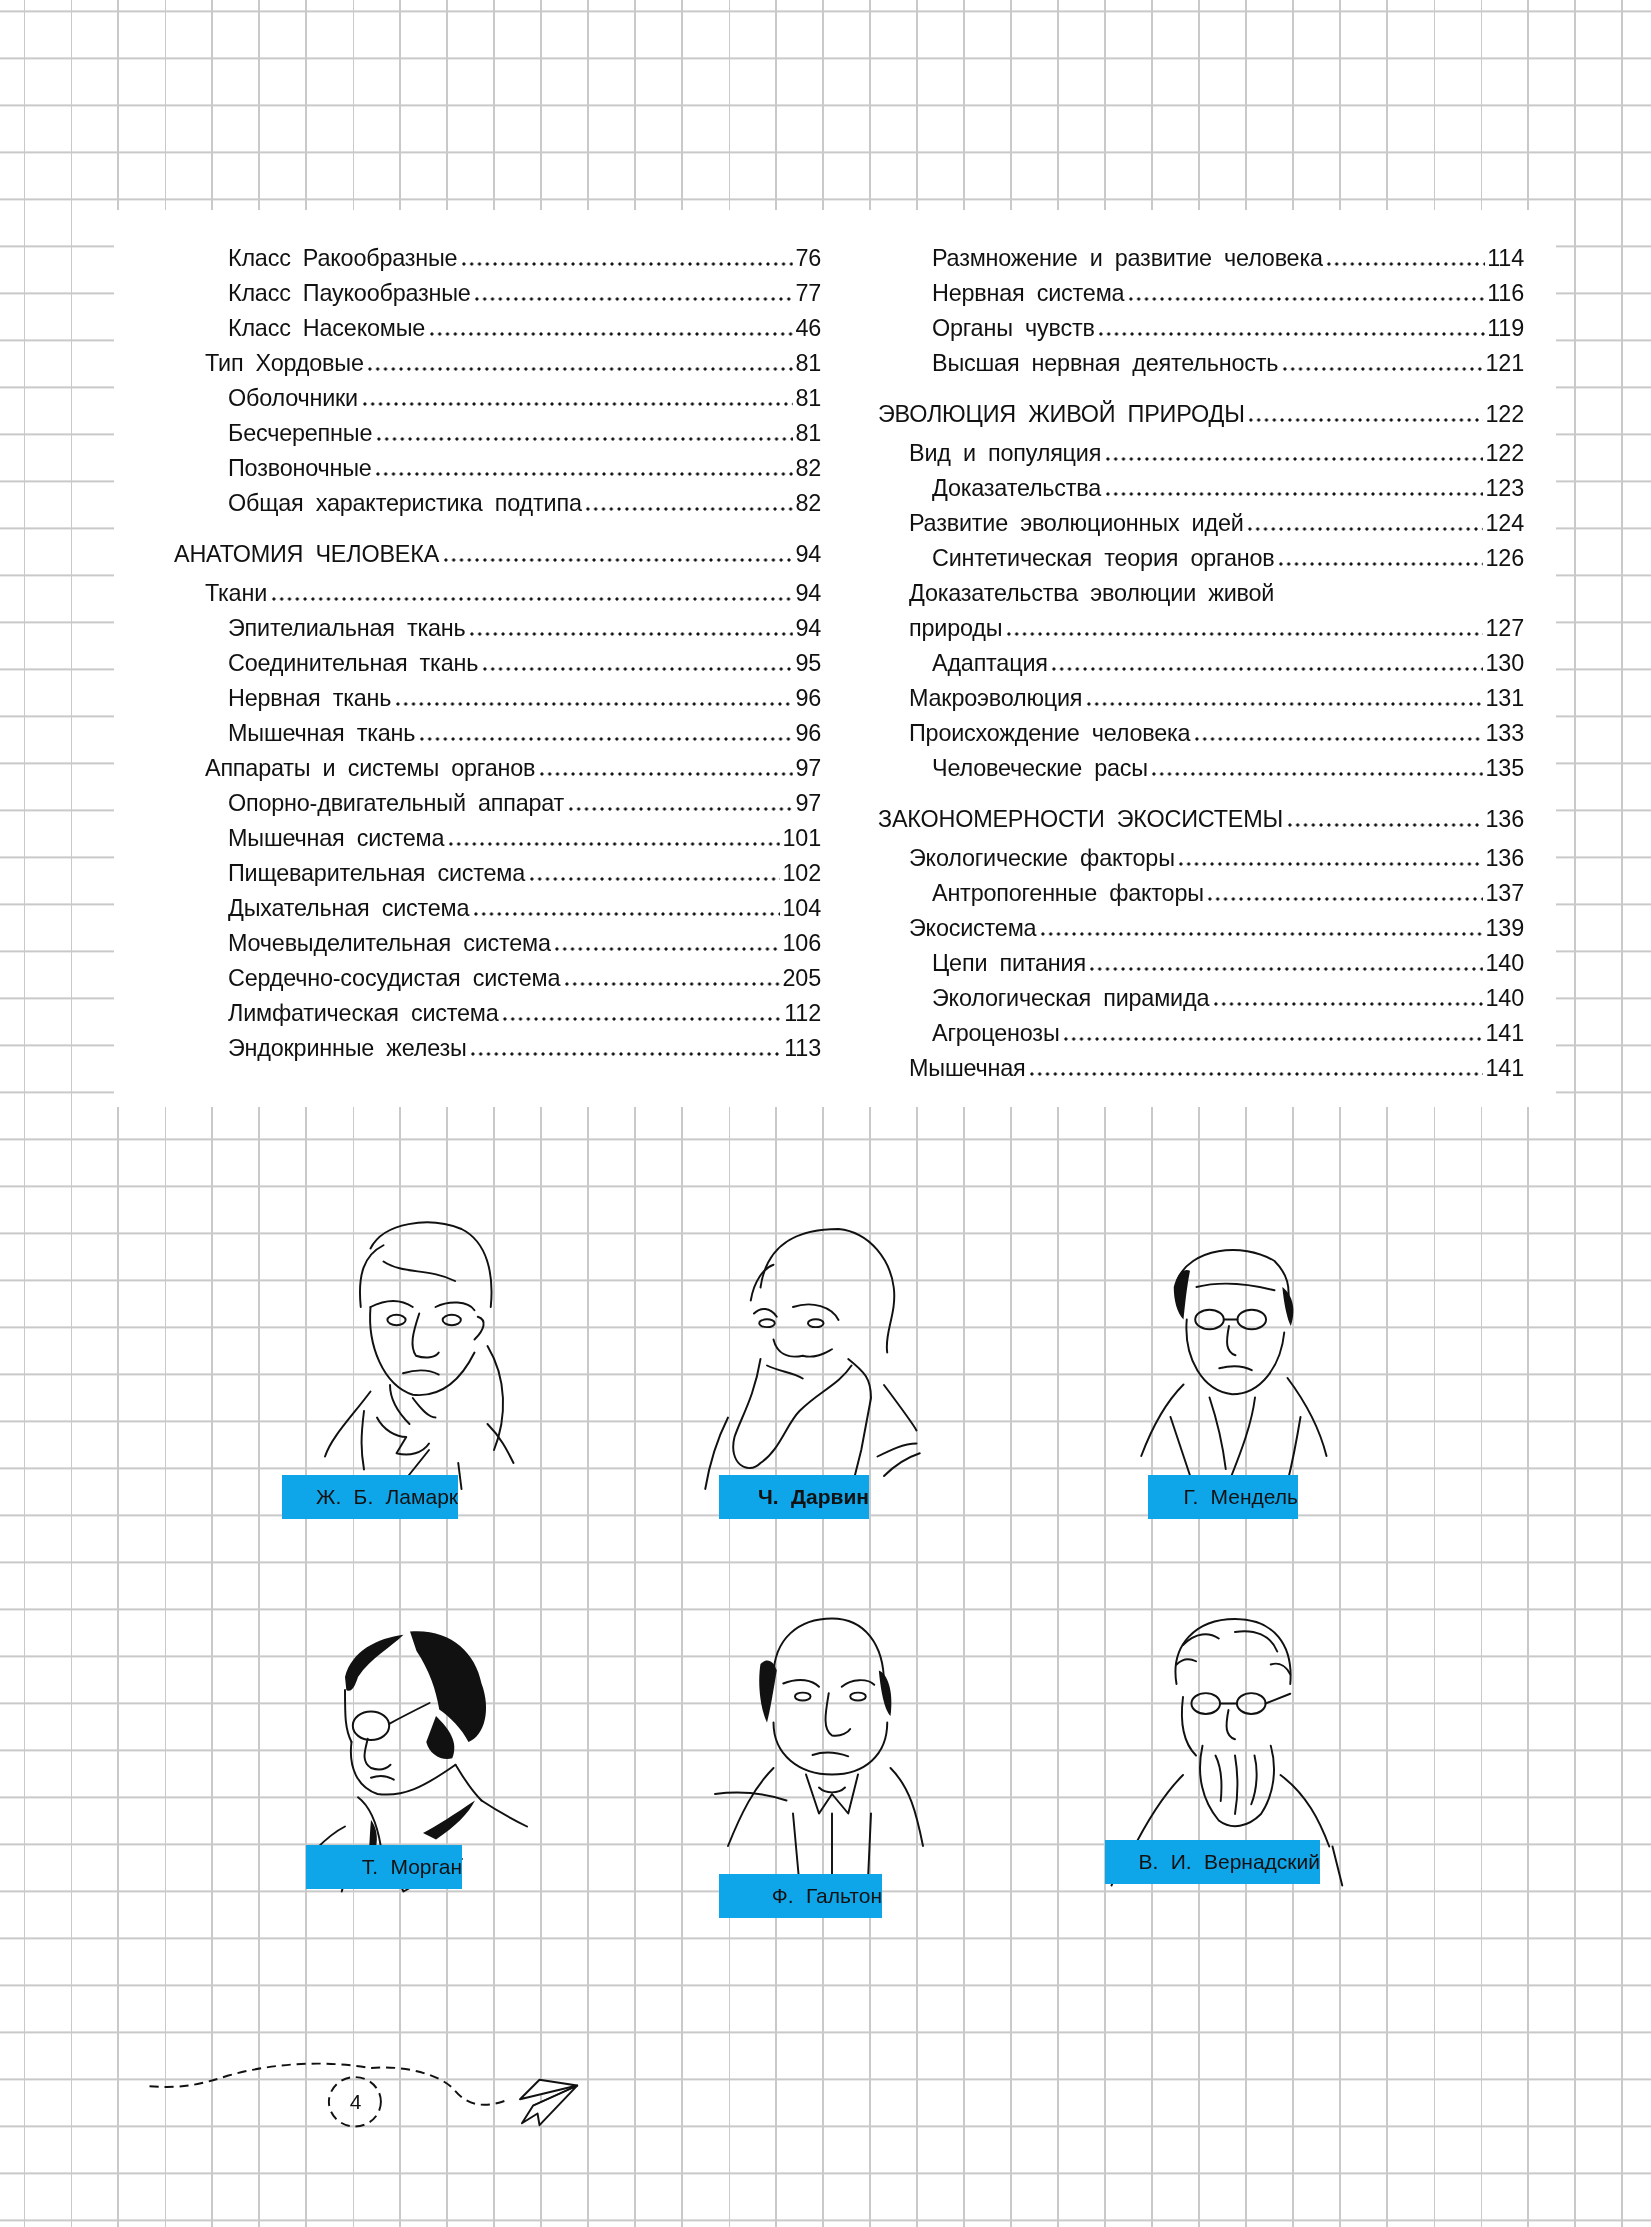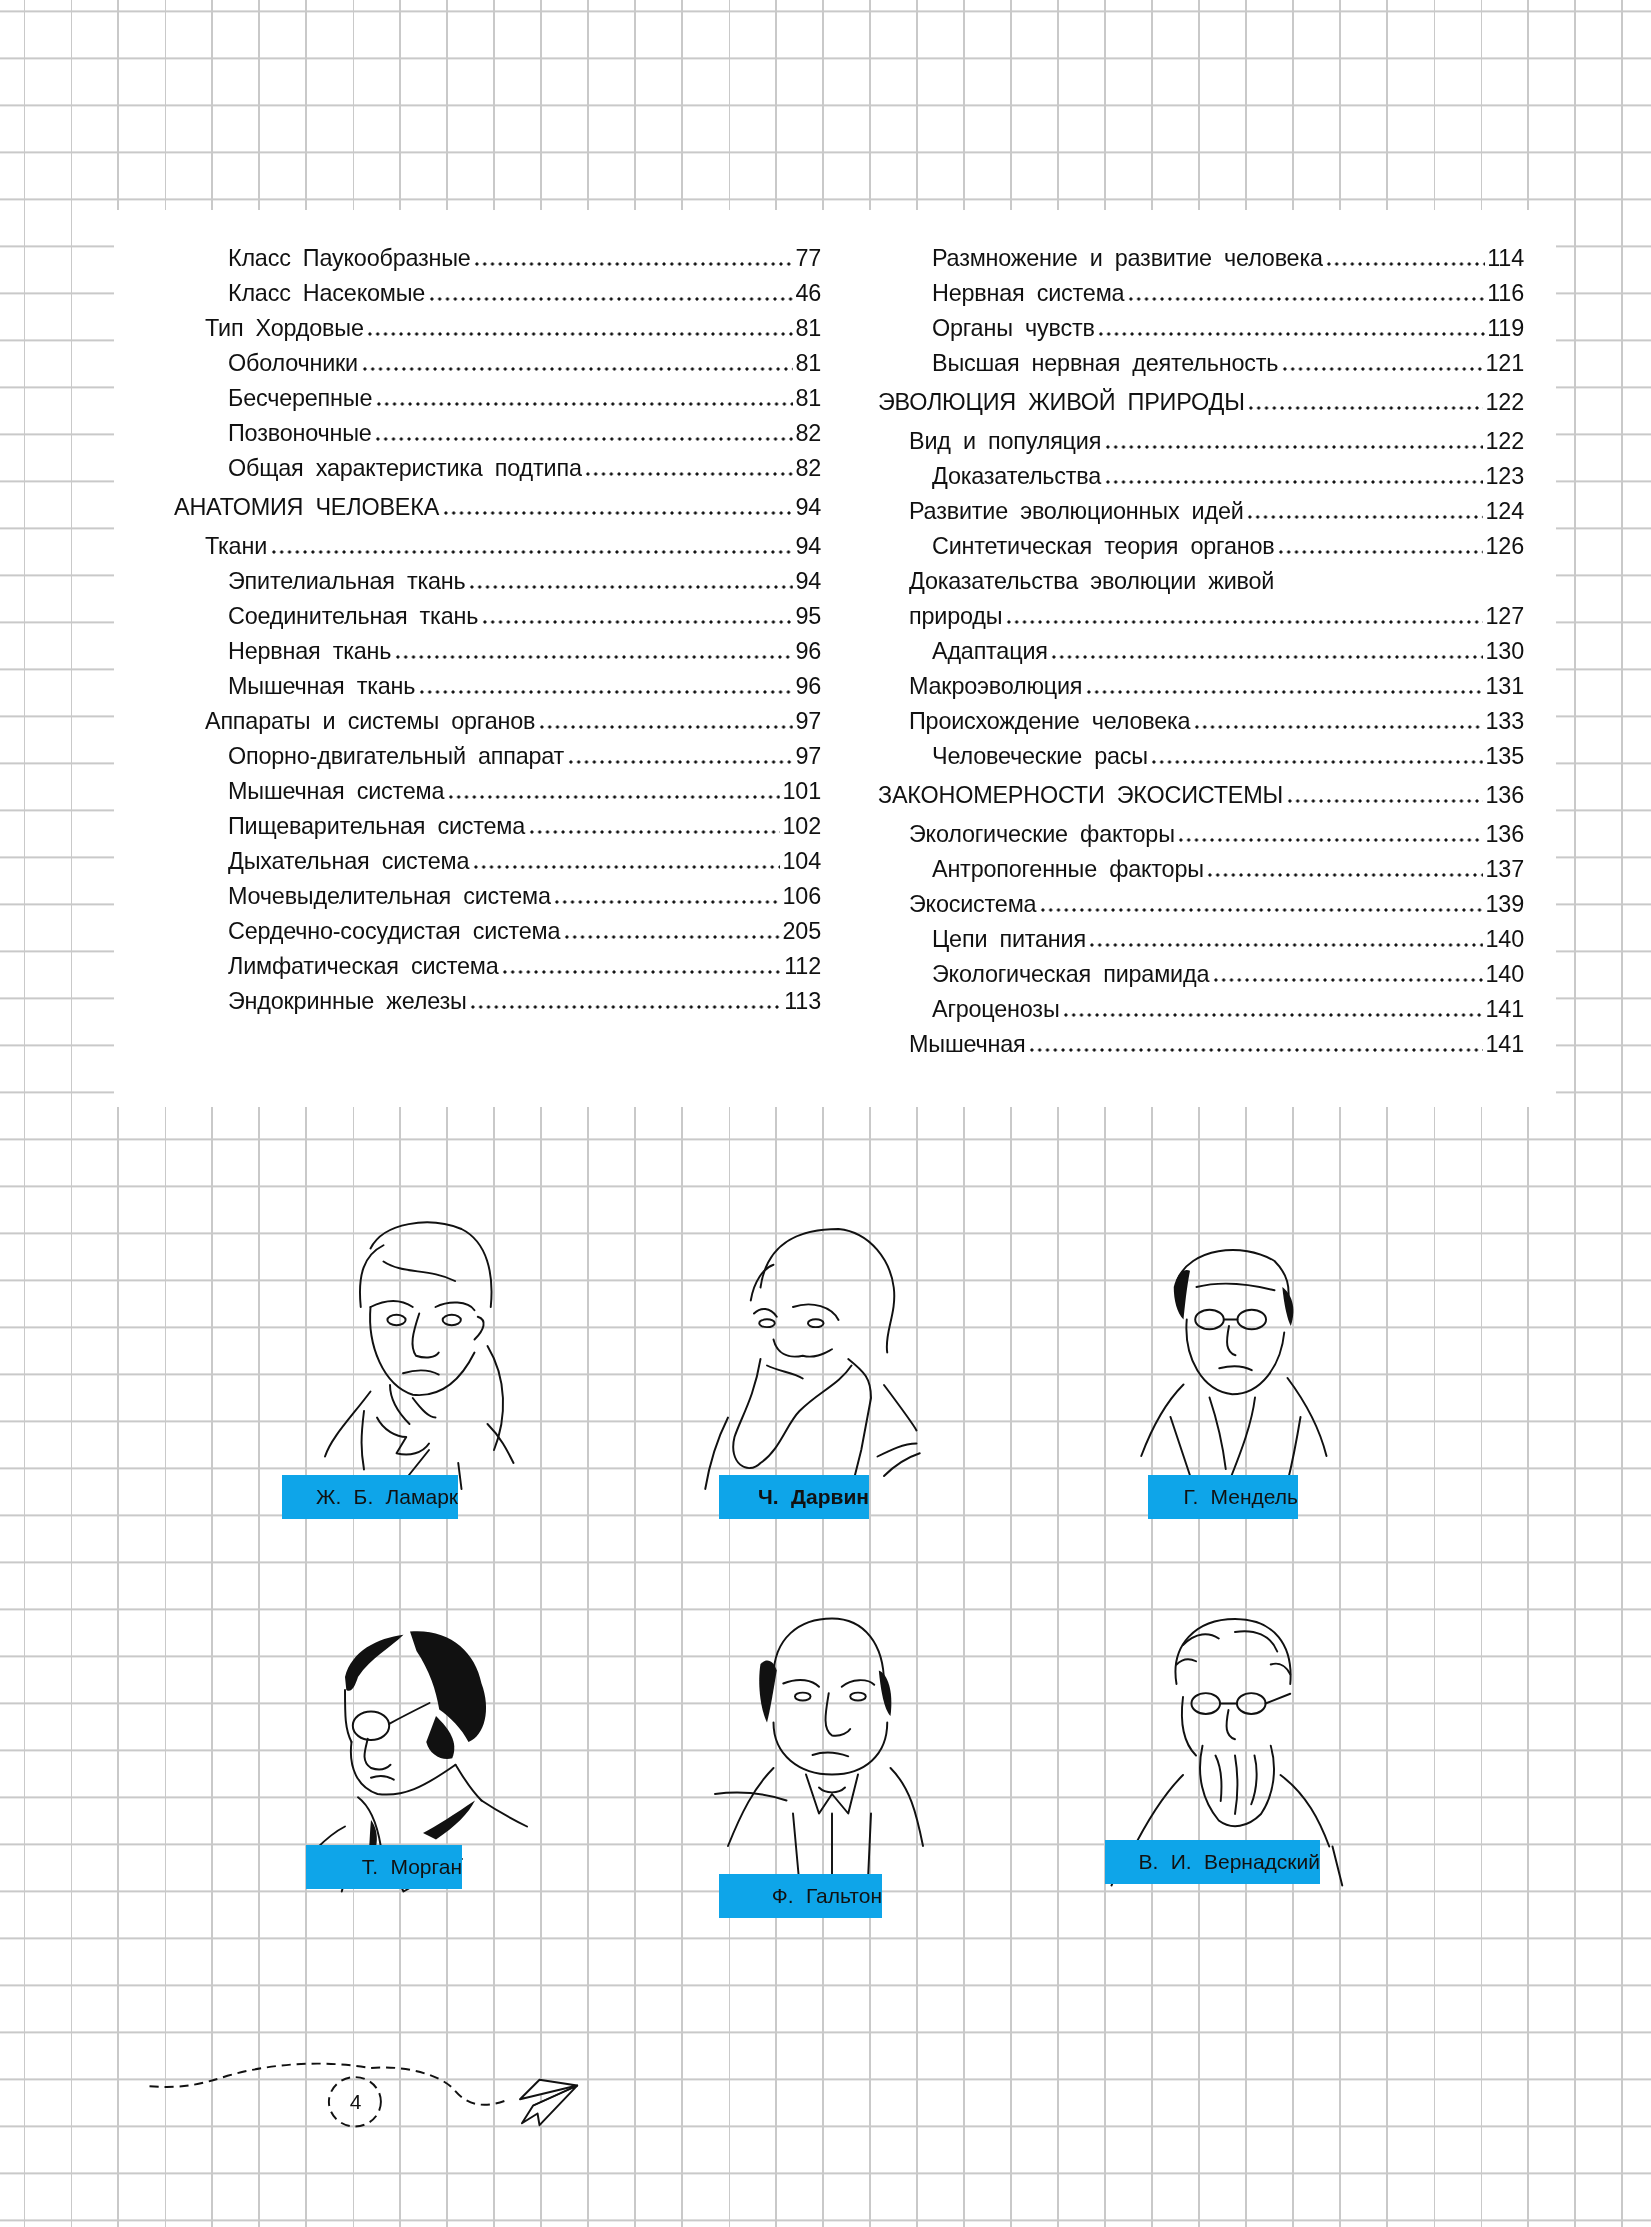--- a/index.html
+++ b/index.html
@@ -18,21 +18,21 @@
     position: absolute; left: 114px; top: 210px; width: 1442px; height: 897px;
     background: #fff;
   }
   .toc-col { position: absolute; top: 31px; }
   .toc-col.left { left: 60px; width: 647px; }
   .toc-col.right { left: 764px; width: 646px; }
   .toc-row {
     display: flex; align-items: baseline; height: 35px; line-height: 35px;
     font-size: 23.4px; white-space: nowrap; letter-spacing: -0.2px; word-spacing: 5.9px;
   }
-  .toc-row.lvl0 { margin-top: 4px; margin-bottom: 3.9px; }
+  .toc-row.lvl0 { margin-top: 16px; margin-bottom: 3.9px; }
   .toc-row.lvl0 .t { padding-left: 0; }
   .toc-row.lvl1 .t { padding-left: 31px; }
   .toc-row.lvl2 .t { padding-left: 54px; }
   .toc-row .t { flex: 0 0 auto; }
   .toc-row .dots {
     flex: 1 1 auto; margin: 0 2.6px; height: 3.9px; align-self: baseline;
     background-image: radial-gradient(circle, #111 0, #111 1.4px, transparent 1.7px);
     background-size: 7.8px 3.9px; background-repeat: repeat-x; background-position: left center;
     position: relative; top: 0px;
   }
@@ -54,20 +54,25 @@
   .page-number {
     position: absolute; left: 338px; top: 2086px; width: 35px; height: 31px;
     font-size: 21px; text-align: center; line-height: 31px;
   }
 </style>
 </head>
 <body>
 
 <div class="toc-panel">
   <div class="toc-col left">
+    <div class="toc-row lvl2">
+        <span class="t">Класс Ракообразные</span>
+        <span class="dots"></span>
+        <span class="p">76</span>
+      </div>
     <div class="toc-row lvl2">
         <span class="t">Класс Паукообразные</span>
         <span class="dots"></span>
         <span class="p">77</span>
       </div>
     <div class="toc-row lvl2">
         <span class="t">Класс Насекомые</span>
         <span class="dots"></span>
         <span class="p">46</span>
       </div>

